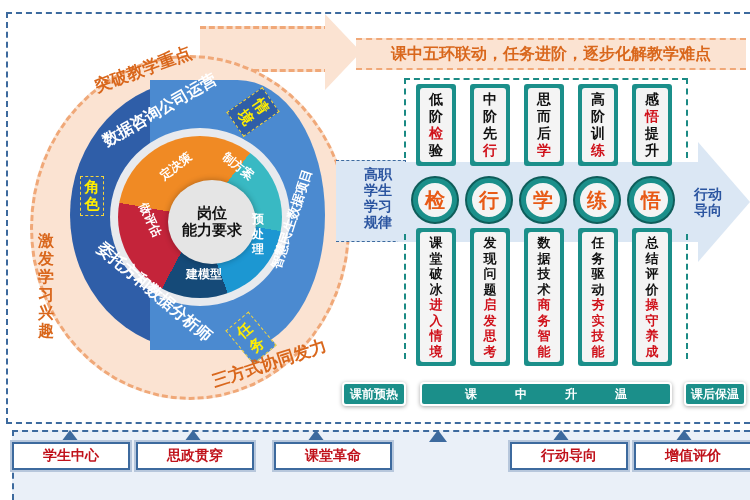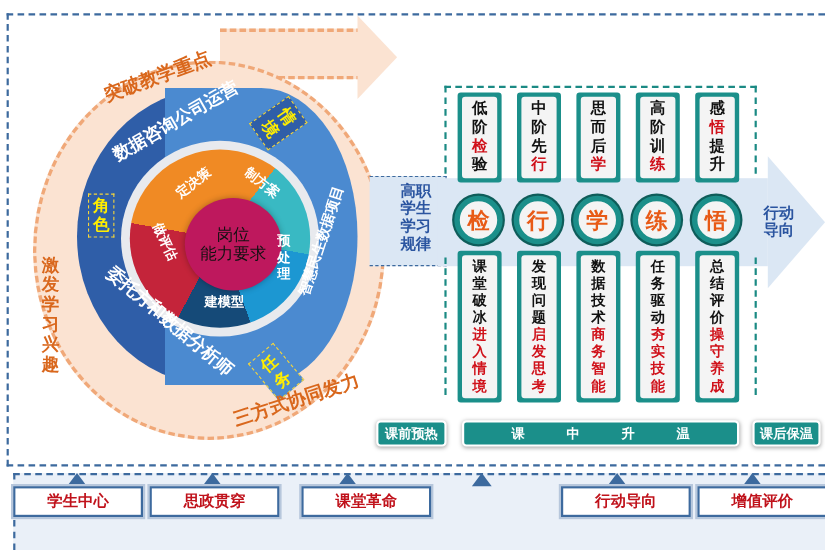--- a/index.html
+++ b/index.html
@@ -9,21 +9,21 @@
 .outer-frame{left:6px;top:12px;width:744px;height:412px;border:2px dashed #3d6a9e;border-right:none;border-bottom:2px dashed #3d6a9e}
 .bottom-frame{left:12px;top:430px;width:738px;height:70px;border:2px dashed #3d6a9e;border-right:none;border-bottom:none;background:#eaf0f8}
 
 .peach-ring{left:30px;top:55px;width:320px;height:345px;border-radius:50%;background:#fbe3d2;border:3px dashed #f0a878}
 .peach-arrow-body{left:200px;top:26px;width:130px;height:46px;background:#fbe3d2;border-top:3px dashed #f0a878;border-bottom:3px dashed #f0a878}
 .peach-arrow-head{left:325px;top:14px;width:0;height:0;border-top:38px solid transparent;border-bottom:38px solid transparent;border-left:36px solid #fbe3d2}
 .blue-ring{left:70px;top:80px;width:250px;height:270px;border-radius:50%;background:#2f5ea8}
 .blue-ring-light{left:150px;top:80px;width:175px;height:270px;border-radius:0 50% 50% 0/0 50% 50% 0;background:#4b8ad0}
 .white-ring{left:110px;top:128px;width:180px;height:178px;border-radius:50%;background:#e8eaee}
 .seg-ring2{left:118px;top:136px;width:164px;height:162px;border-radius:50%;background:conic-gradient(from -40deg,#f08a24 0deg 78deg,#39b9c3 78deg 140deg,#1c97d2 140deg 200deg,#154a78 200deg 248deg,#c4243a 248deg 320deg,#f08a24 320deg 360deg)}
-.center-disc{left:168px;top:180px;width:88px;height:84px;border-radius:50%;background:#be185d;box-shadow:0 0 6px rgba(0,0,0,.3);display:flex;flex-direction:column;align-items:center;justify-content:center;font-weight:normal;font-size:15px;color:#111;line-height:17px}
+.center-disc{left:168px;top:180px;width:88px;height:84px;border-radius:50%;background:#e5e5e5;box-shadow:0 0 6px rgba(0,0,0,.3);display:flex;flex-direction:column;align-items:center;justify-content:center;font-weight:bold;font-size:15px;color:#111;line-height:17px}
 .seg-label{color:#fff;font-weight:bold;font-size:12px;white-space:nowrap}
 .ring-text{color:#fff;font-weight:bold;font-size:15px;white-space:nowrap}
 .orange-text{color:#d9671c;font-weight:bold;font-size:15px;white-space:nowrap}
 .tag-box{border:1px dashed #f6d63a;color:#ffee00;font-weight:bold;font-size:15px;text-align:center;background:#2f5ea8;padding:2px}
 
 .mid-arrow-body{left:336px;top:160px;width:70px;height:82px;background:#dbe7f4;border:1px dashed #3d6a9e;border-left:none}
 .mid-text{color:#2b55a0;font-weight:bold;font-size:14px;line-height:16px;text-align:center}
 
 .band{left:398px;top:162px;width:300px;height:80px;background:#dbe7f4}
 .band-head{left:698px;top:142px;width:0;height:0;border-top:60px solid transparent;border-bottom:60px solid transparent;border-left:52px solid #dbe7f4}
@@ -84,20 +84,21 @@
     <div>高职</div>
     <div>学生</div>
     <div>学习</div>
     <div>规律</div>
   </div>
   <div class="abs mid-text" style="left:690px;top:186px;width:36px">
     <div>行动</div>
     <div>导向</div>
   </div>
 
+  <div class="abs title-banner">课中五环联动，任务进阶，逐步化解教学难点</div>
 
   <div class="abs top-dash"></div>
   <div class="abs bot-dash"></div>
 
   <div id="stages">
       <div class="col" style="left: 416px; top: 84px;">
         <div class="col-inner">
           <span>低</span>
           <span>阶</span>
           <span class="r">检</span>

